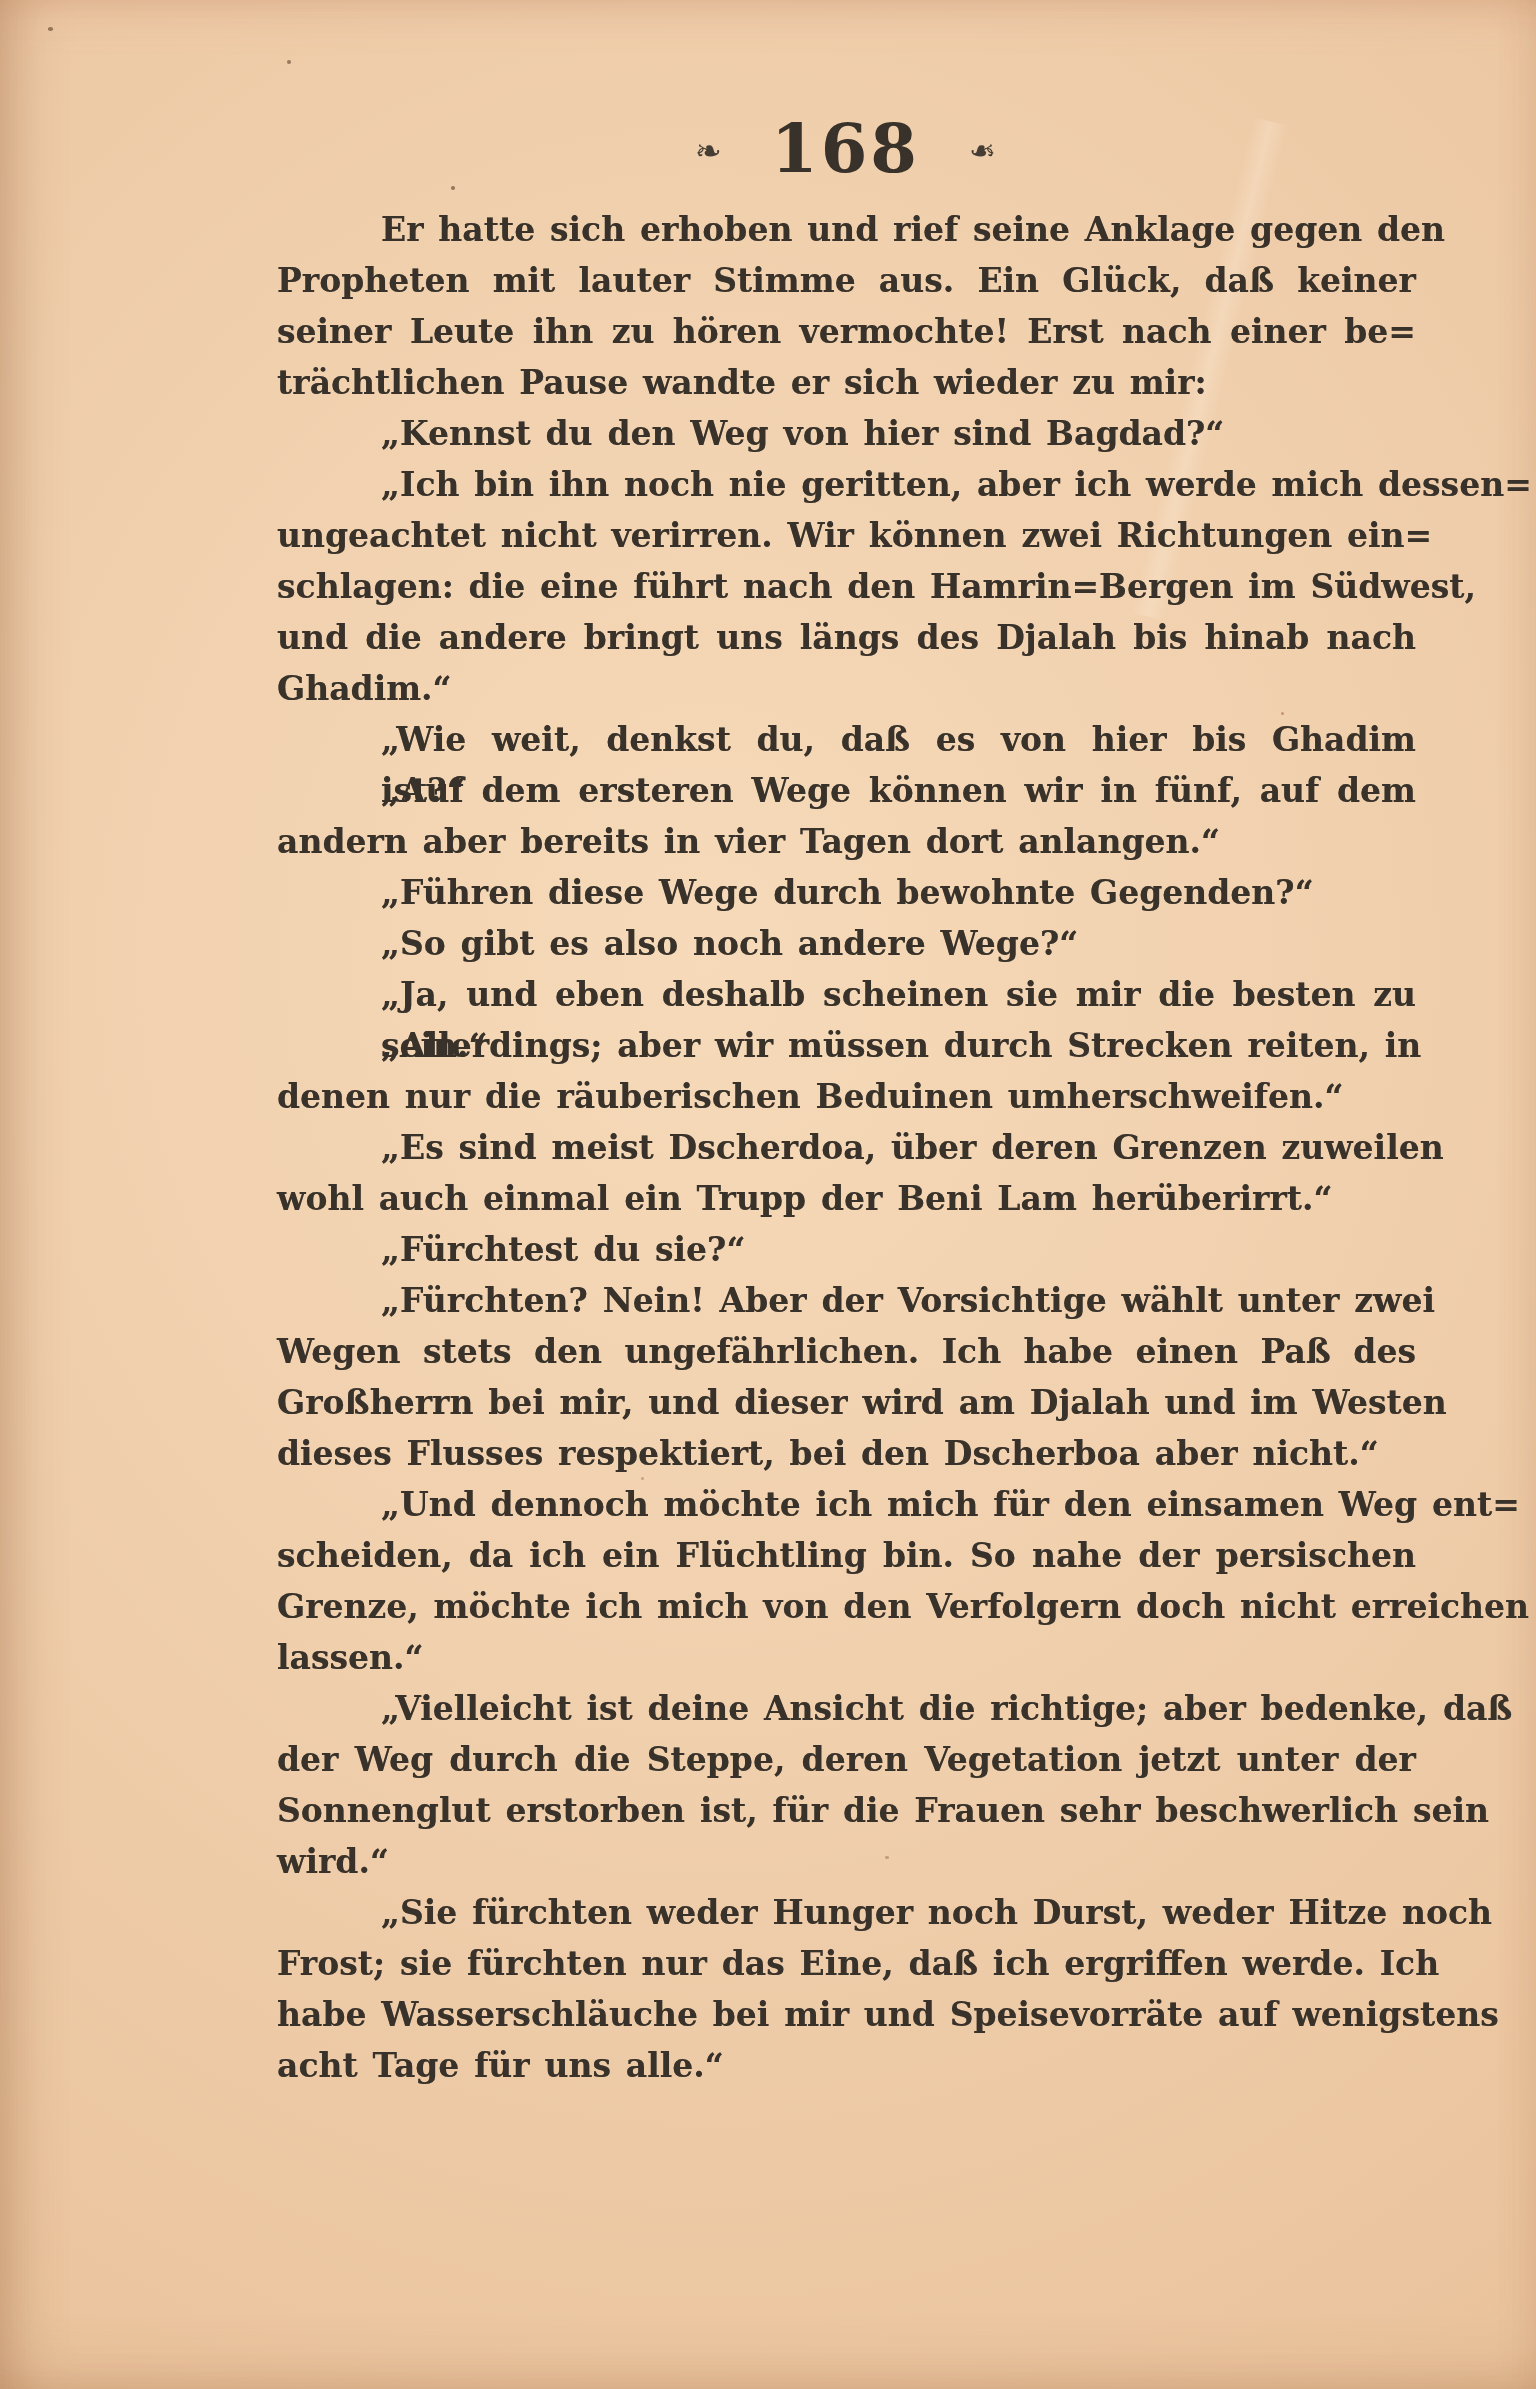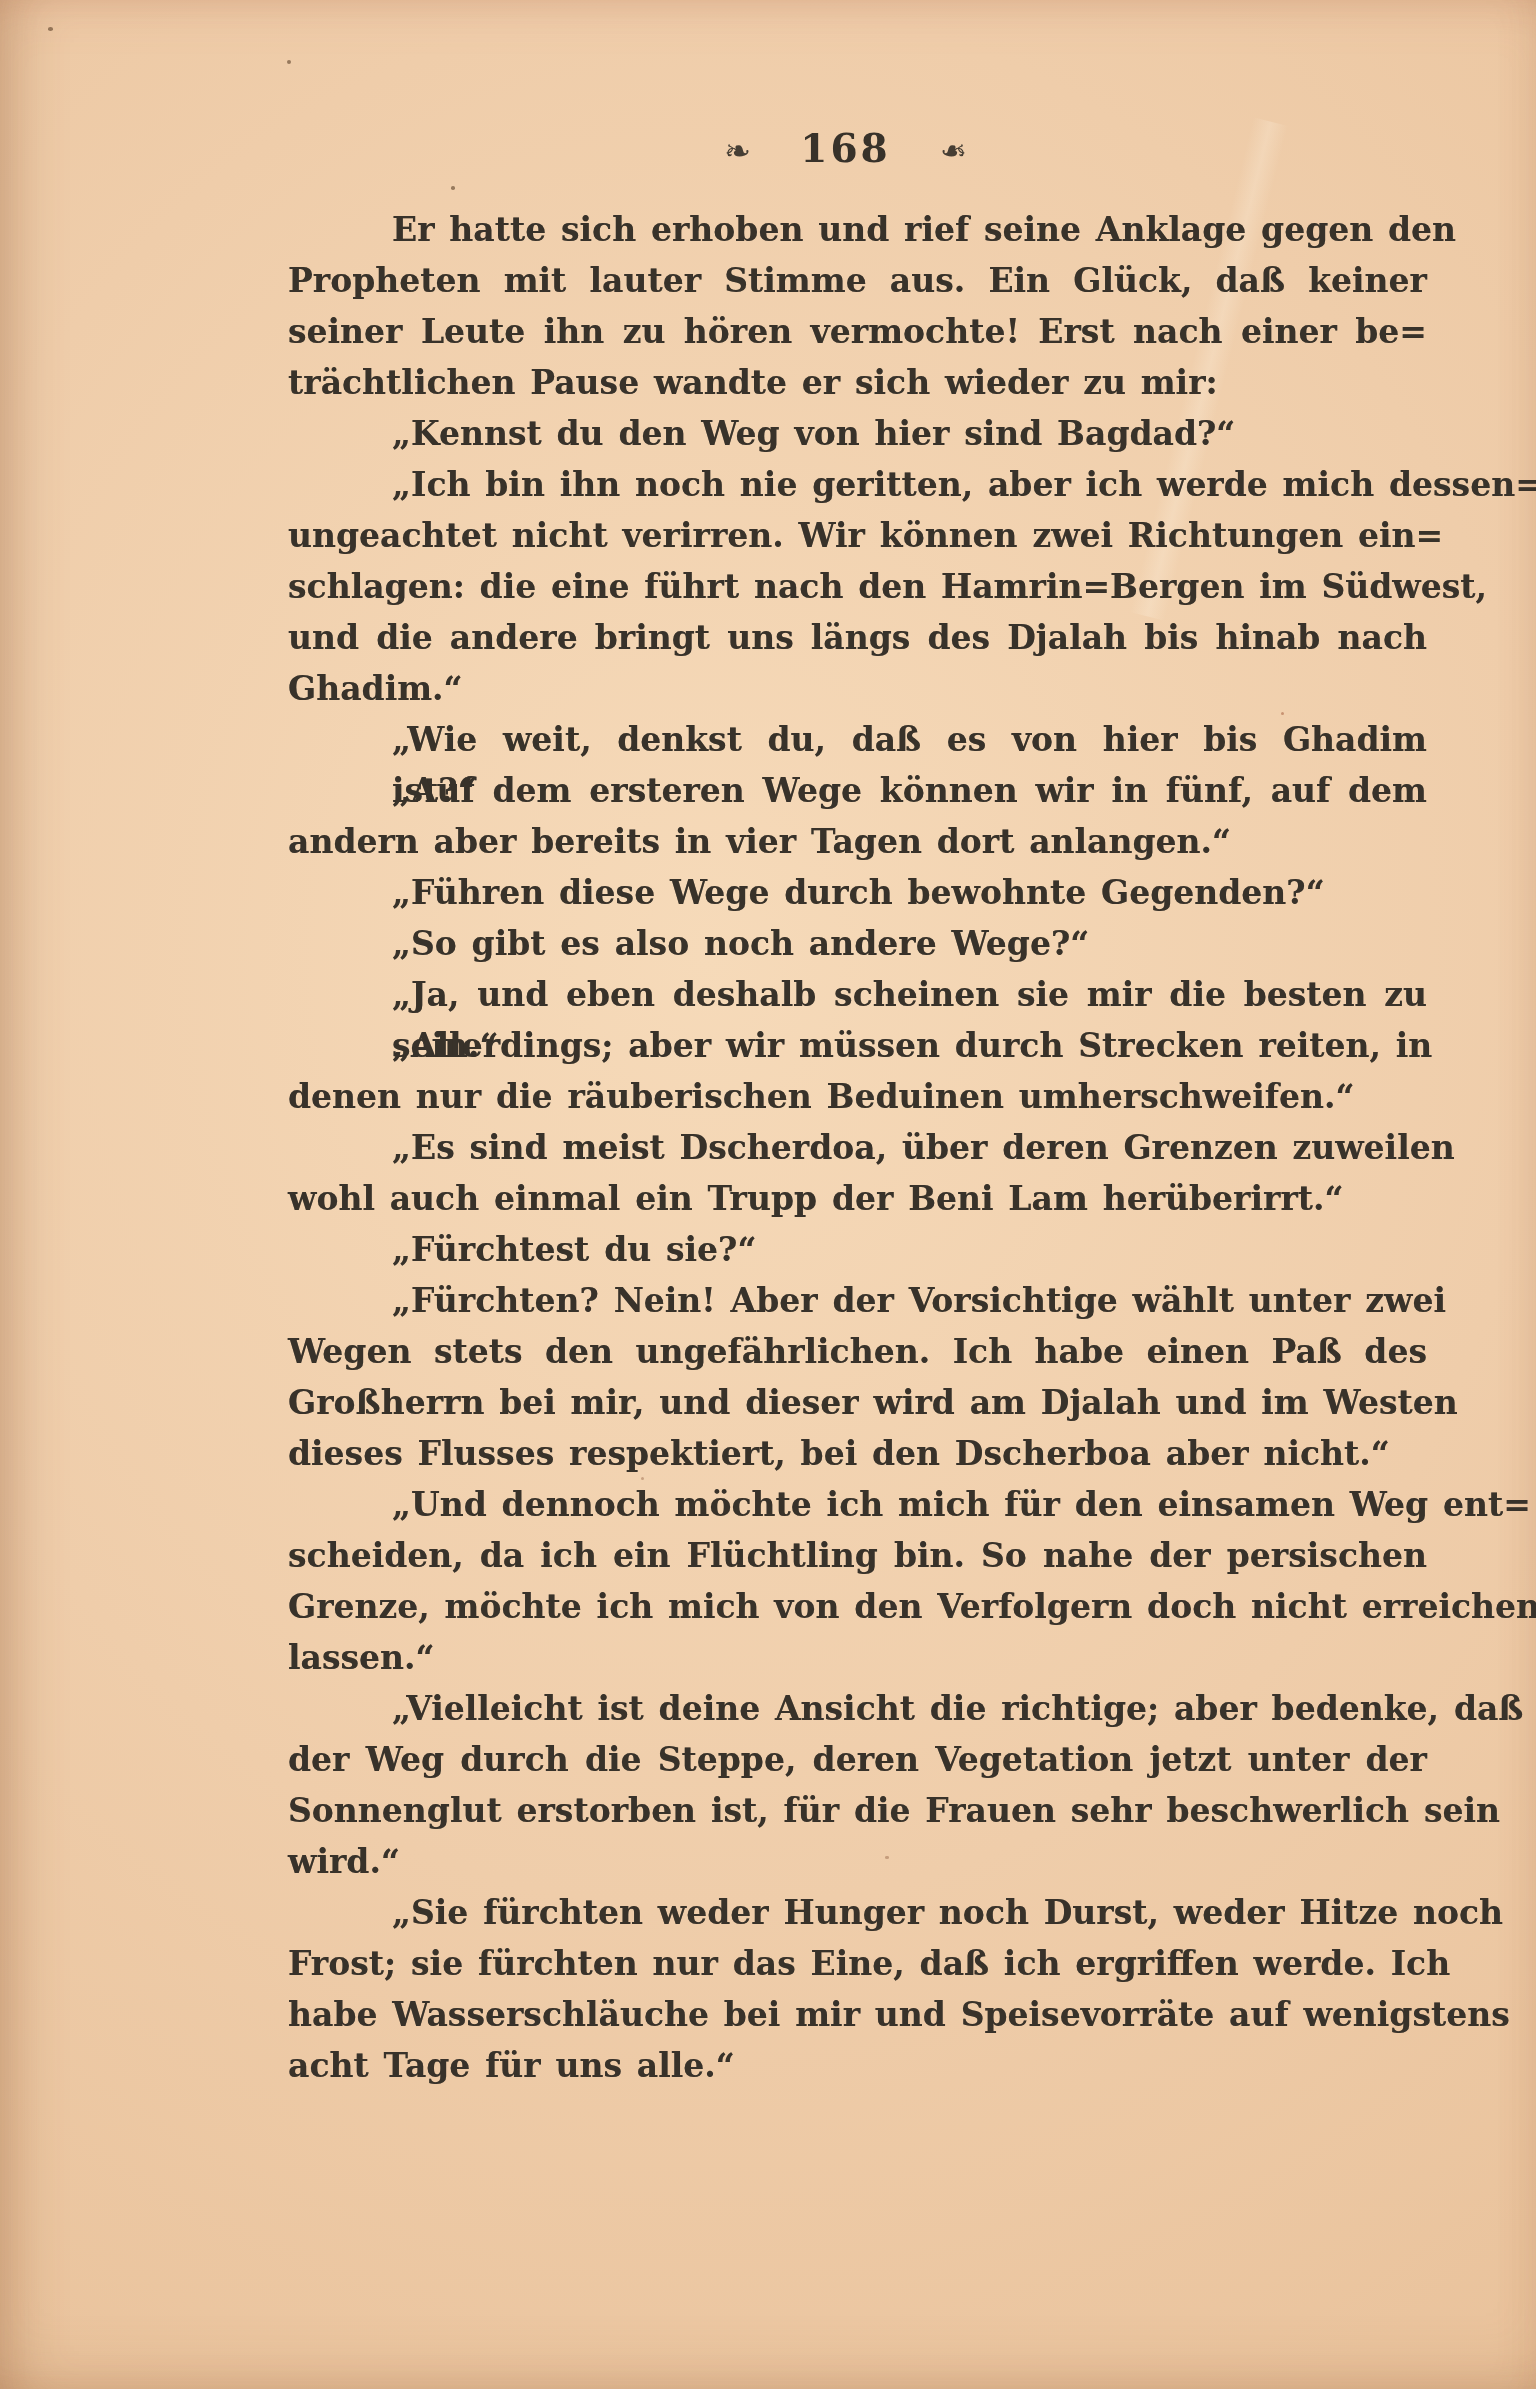--- a/index.html
+++ b/index.html
@@ -45,32 +45,32 @@
   .speck3{left:451px;top:186px;width:3.6px;height:3.6px;}
   .speck4{left:1281px;top:712px;width:3.1px;height:3.1px;background:rgba(150,70,40,.45);}
   .speck5{left:641px;top:1477px;width:3.1px;height:3.1px;background:rgba(120,70,40,.35);}
   .speck6{left:885px;top:1856px;width:3.6px;height:2.6px;background:rgba(120,70,40,.35);}
 
   .header{
     position:absolute;left:276px;top:104px;width:1139px;height:88px;
     display:flex;justify-content:center;align-items:center;gap:49px;
   }
   .pagenum{
-    font-size:39px;font-weight:bold;letter-spacing:3.1px;
+    font-size:67px;font-weight:bold;letter-spacing:3.1px;
     color:var(--ink);
   }
   .orn{
     font-size:32px;color:var(--ink);opacity:.92;
     transform:translateY(3.1px);
     font-family:"DejaVu Sans","Liberation Sans",sans-serif;
   }
   .orn-right{transform:translateY(3.1px) scaleX(-1);}
 
   .text-block{
-    position:absolute;left:288px;top:204px;width:1139px;
+    position:absolute;left:277px;top:204px;width:1139px;
     font-size:33px;font-weight:bold;
     color:var(--ink);
     word-spacing:0.10em;
   }
   .paragraph{width:100%;}
   .line{
     width:100%;
     height:51px;line-height:51px;
     text-align:justify;
     text-align-last:justify;

